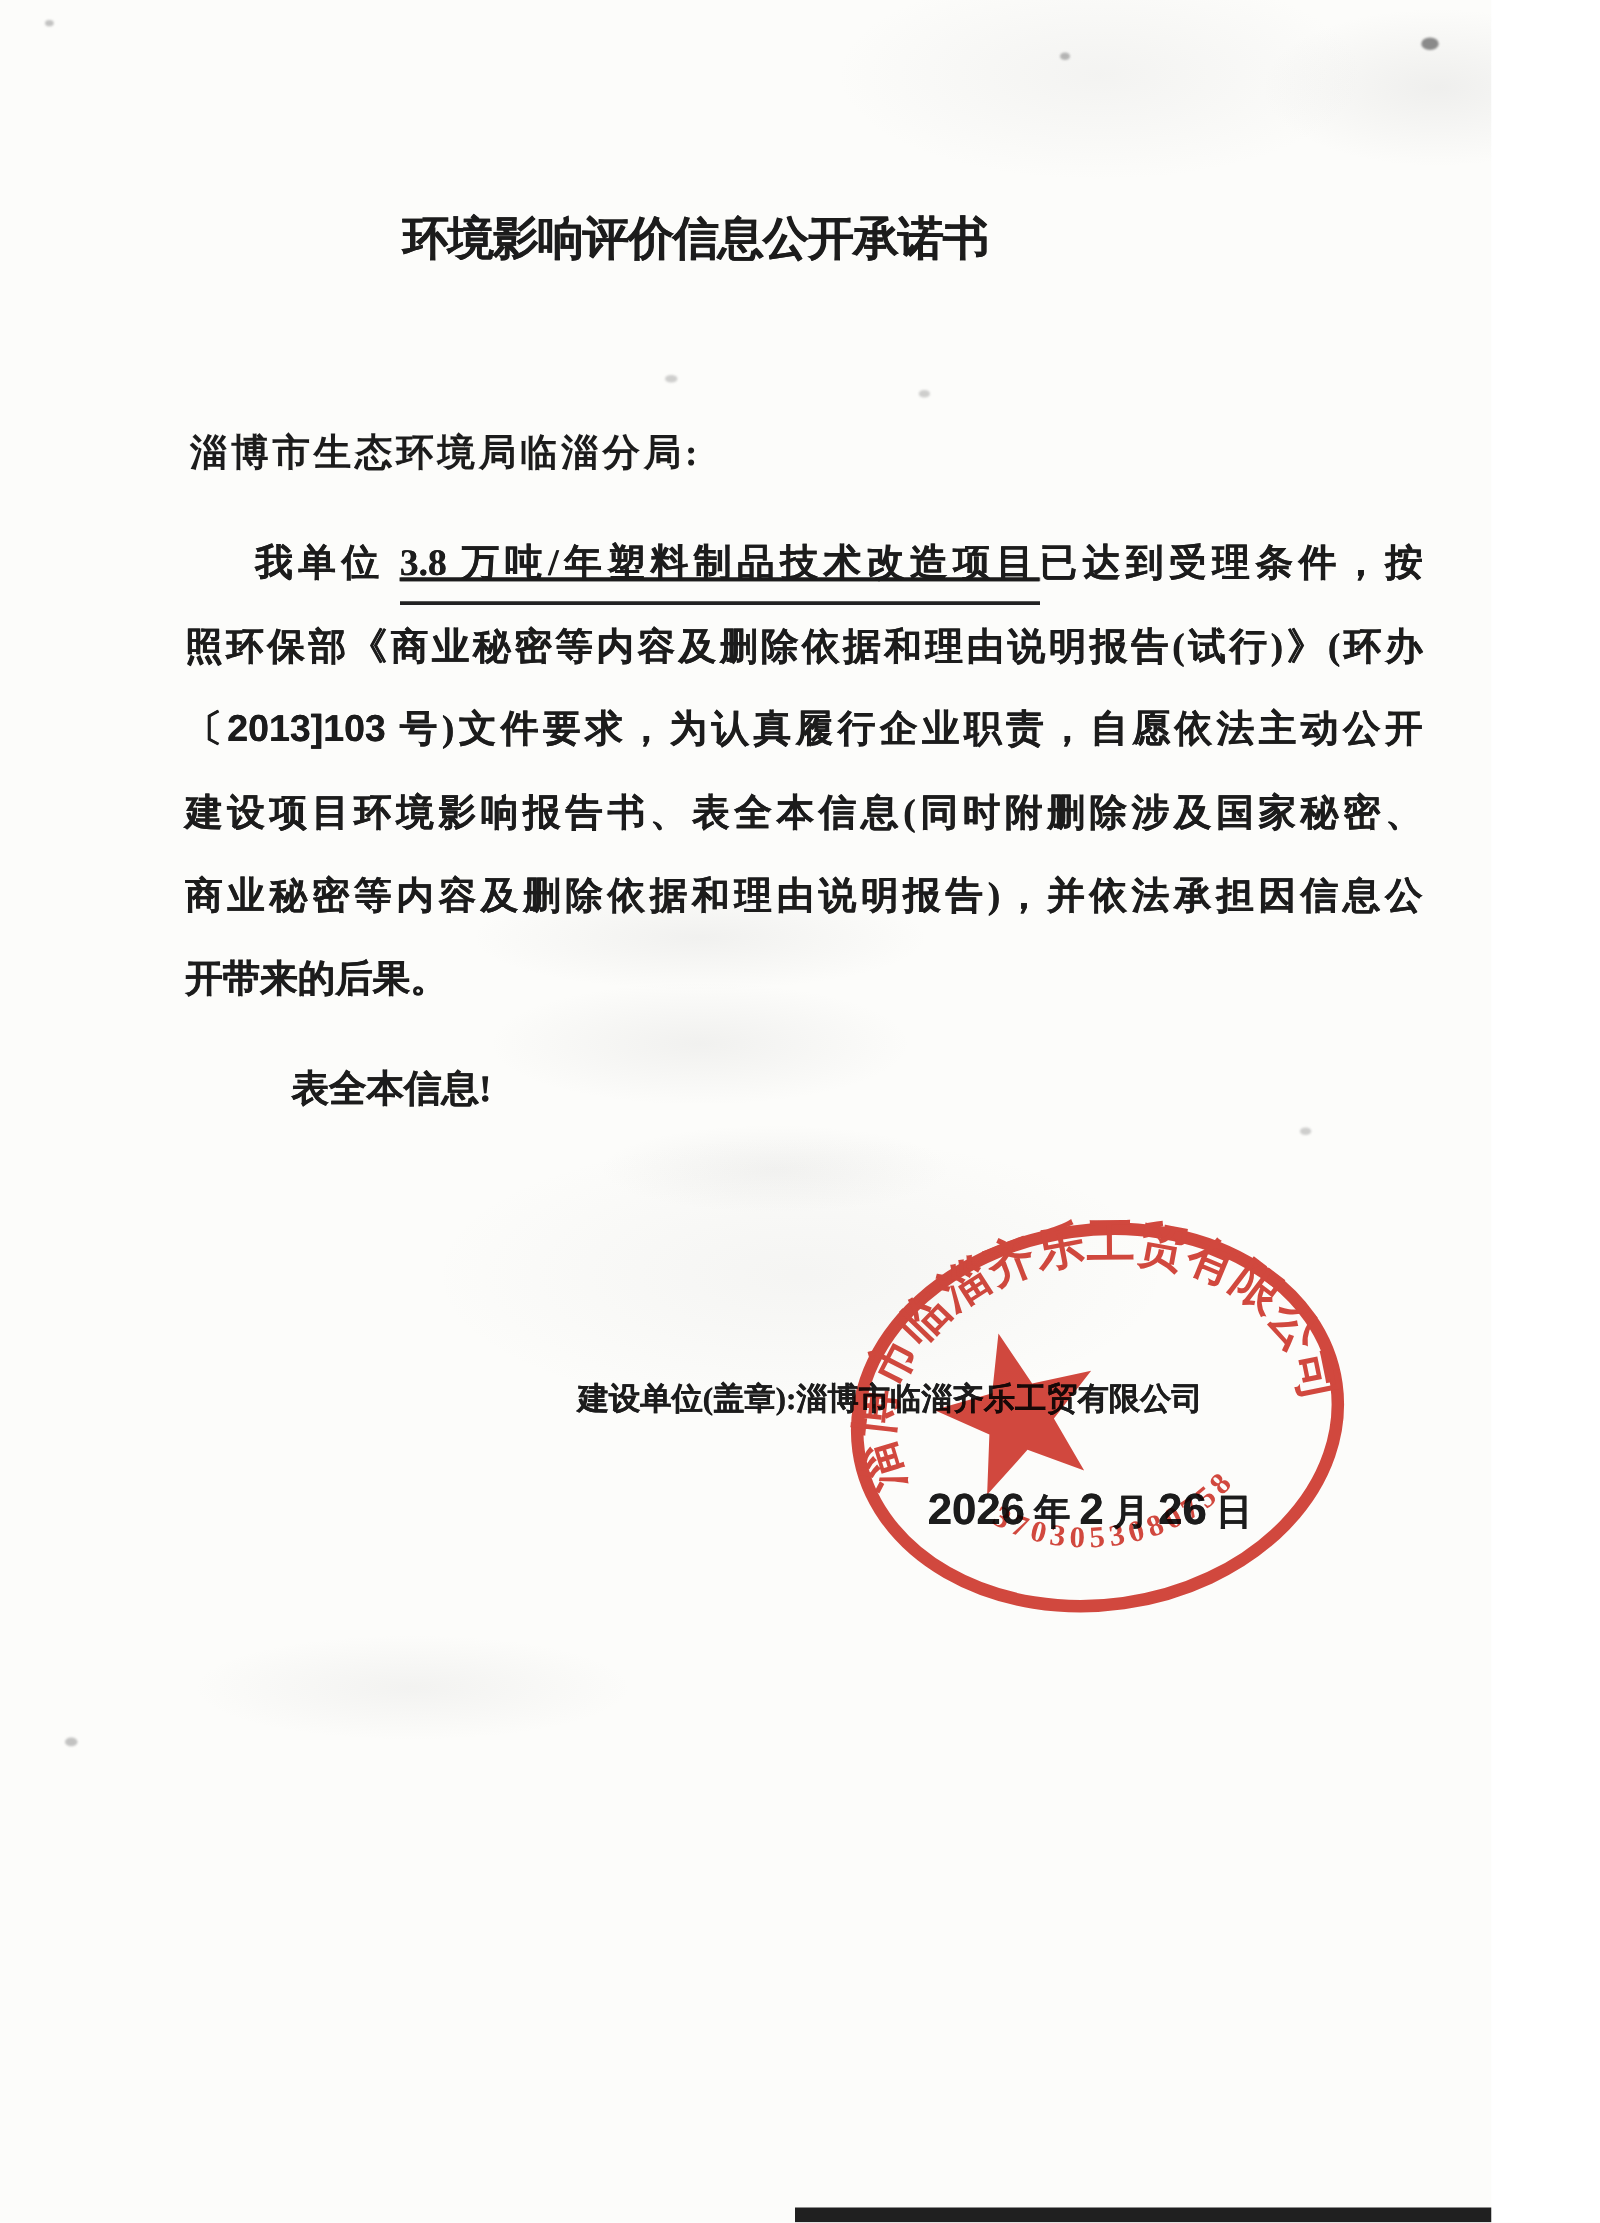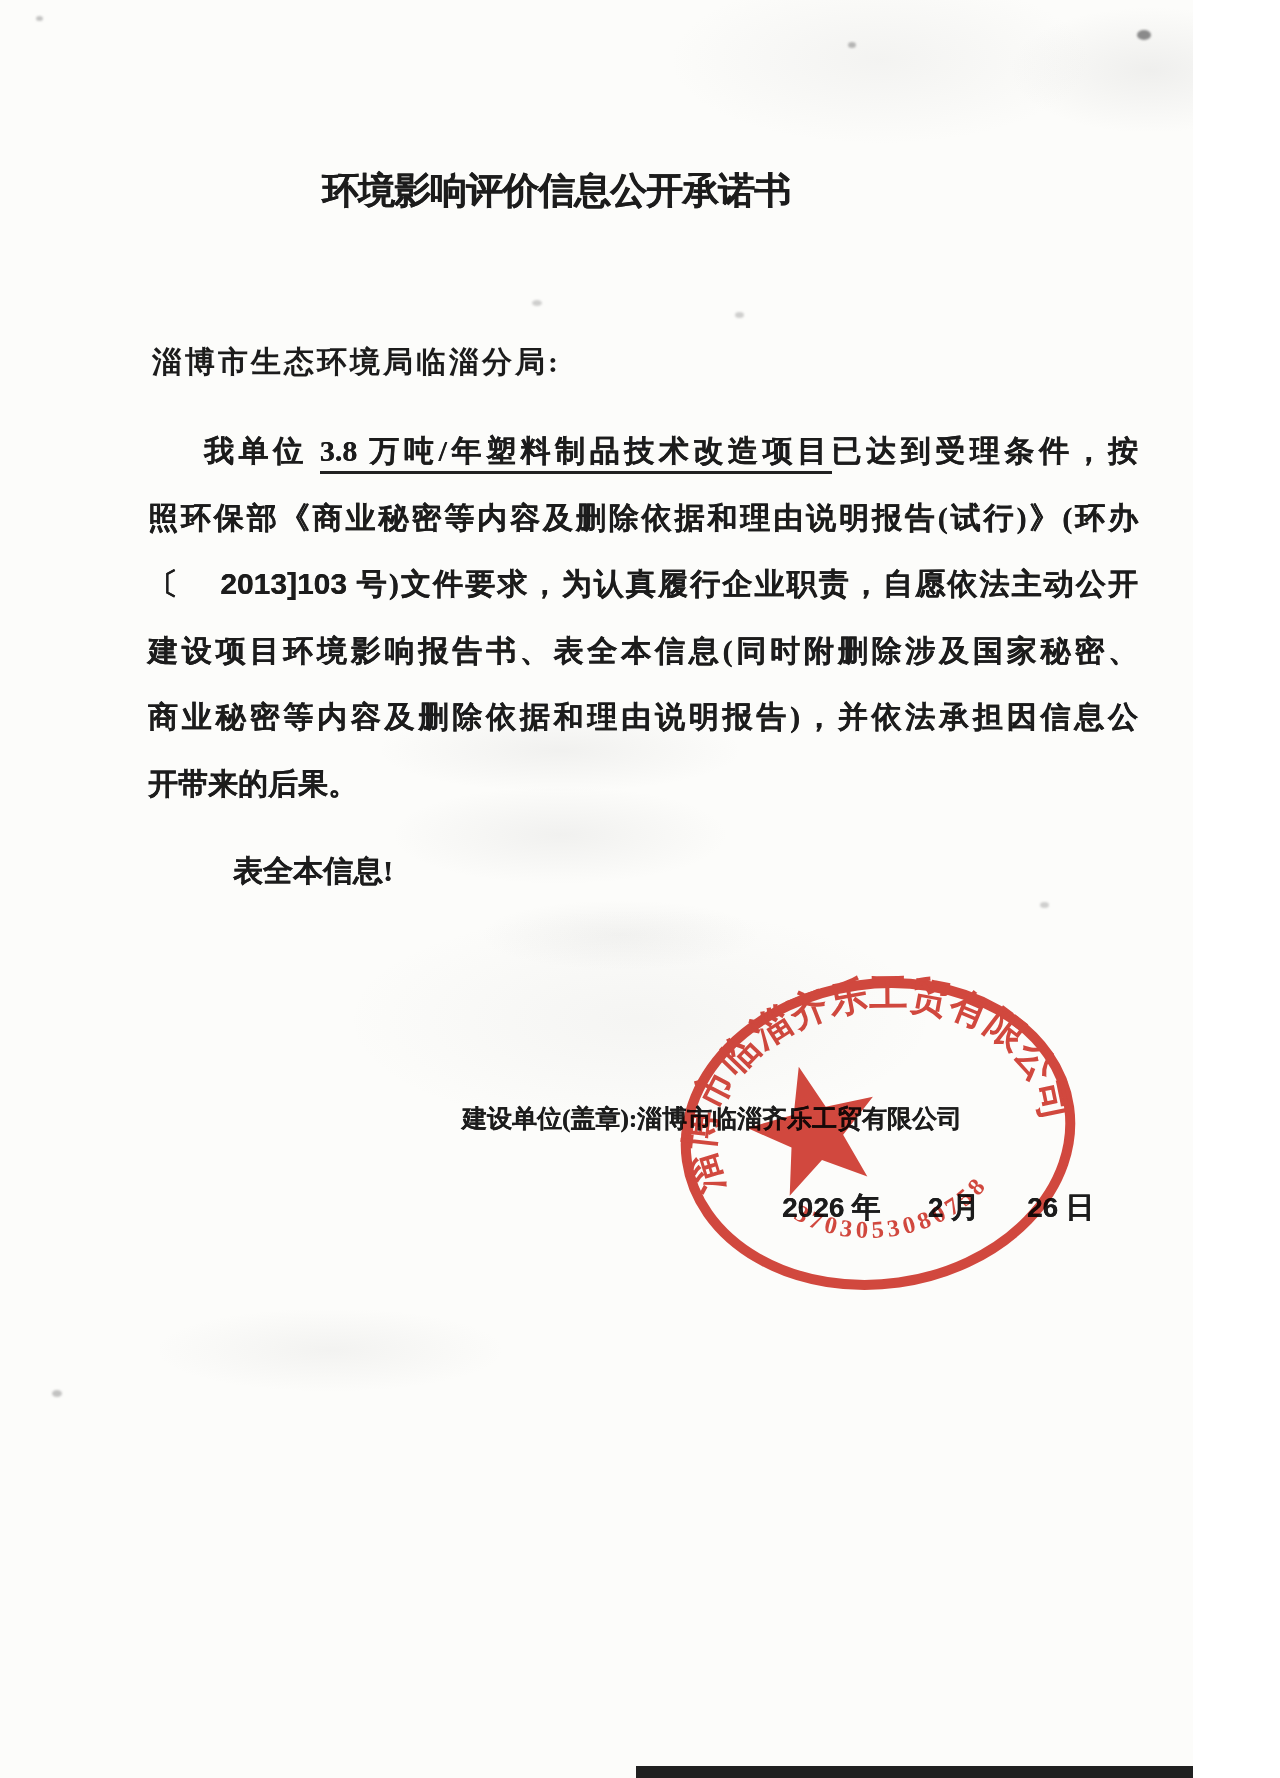--- a/index.html
+++ b/index.html
@@ -34,39 +34,40 @@
     position:absolute;left:148px;top:418px;width:990px;
     font-size:30px;font-weight:600;line-height:66.5px;
     text-shadow:.3px 0 0 currentColor;
   }
   .bodyline{text-align:justify;text-align-last:justify;}
   .bodyline.first{text-indent:56px;}
   .bodyline.last{text-align-last:left;}
   .project{
     font-weight:bold;
     border-bottom:3px solid #222;
-    padding-bottom:4px;
+    padding-bottom:14px;
+    text-decoration:underline;
   }
-  .num{font-family:"Liberation Sans","DejaVu Sans",sans-serif;font-weight:bold;margin-left:40px;}
+  .num{font-family:"Liberation Sans","DejaVu Sans",sans-serif;font-weight:bold;}
   .pledge{
     position:absolute;left:233px;top:851px;
     font-size:30px;font-weight:600;white-space:nowrap;
     text-shadow:.3px 0 0 currentColor;
   }
   .signature{
     position:absolute;left:462px;top:1102px;
     font-size:25px;font-weight:bold;white-space:nowrap;
     text-shadow:.3px 0 0 currentColor;
   }
   .dateline{
     position:absolute;left:742px;top:1188px;
     font-size:29px;font-weight:bold;white-space:nowrap;
     text-shadow:.3px 0 0 currentColor;
   }
-  .dateline .num{font-size:28px;}
+  .dateline .num{font-size:35px;}
   .seal{
     position:absolute;left:676px;top:972px;width:410px;height:334px;
     opacity:.88;
     mix-blend-mode:multiply;
     pointer-events:none;
   }
   .seal text{
     font-family:"Liberation Serif","DejaVu Serif",serif;
     font-weight:bold;
   }

